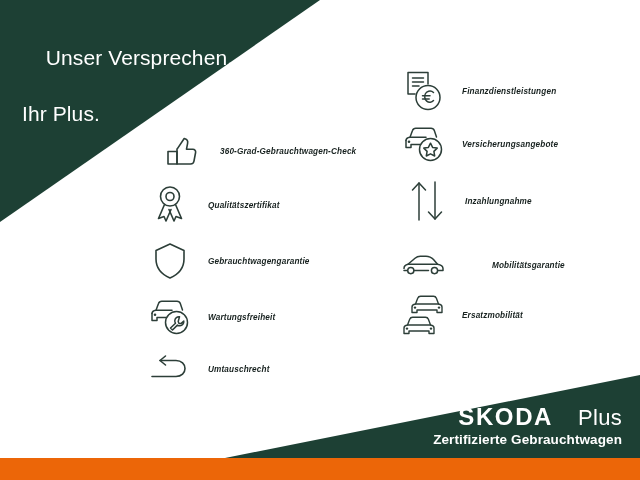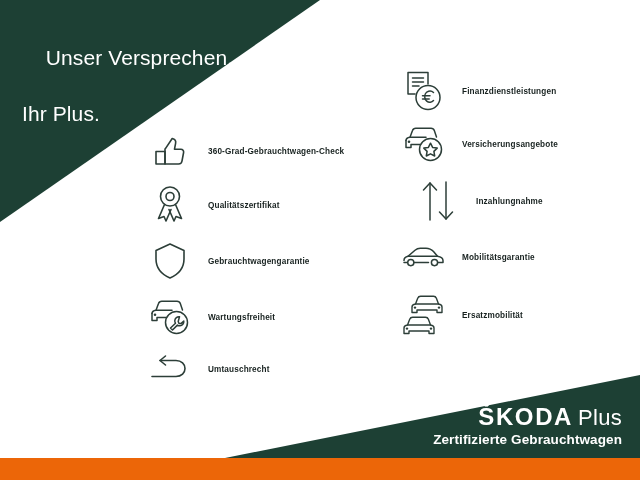--- a/index.html
+++ b/index.html
@@ -59,20 +59,21 @@
     display: block;
     overflow: visible;
   }
   .feature .lbl {
     font-size: 8.2px;
     font-weight: bold;
     color: #17211f;
     letter-spacing: 0.15px;
     white-space: nowrap;
     margin-left: 10px;
+    font-style: italic;
   }
   
   .logo {
     position: absolute;
     right: 18px;
     bottom: 34px;
     text-align: right;
     color: #ffffff;
   }
   .logo .brandline {
@@ -83,21 +84,21 @@
   }
   .logo .skoda {
     font-size: 24px;
     font-weight: bold;
     letter-spacing: 1.6px;
   }
   .logo .plus {
     font-size: 22px;
     font-weight: 400;
     letter-spacing: 0.3px;
-    margin-left: 5px;
+    margin-left: 25px;
   }
   .logo .tag {
     font-size: 13.5px;
     font-weight: 700;
     letter-spacing: 0.1px;
     margin-top: 4px;
     line-height: 1;
   }
 </style>
 </head>
@@ -112,21 +113,21 @@
     <rect x="0" y="458" width="640" height="22" fill="#ec6608"></rect>
   </svg>
 
   <div class="headline">
     <span>Unser Versprechen.</span>
     <span class="l2">Ihr Plus.</span>
   </div>
 
   <div class="col col-left">
 
-    <div class="feature" style="top:0px;left:0px;">
+    <div class="feature" style="top:0px;left:12px;">
       <span class="ico">
         <svg width="38" height="36" viewBox="0 0 38 36" fill="none" stroke="#2c3e38" stroke-width="1.6" stroke-linecap="round" stroke-linejoin="round">
           <path d="M14 16 L14 31 L27.5 31 C29.5 31 30.8 29.8 31 28 L32.6 19.5 C32.9 17.7 31.7 16.2 29.9 16.2 L23.5 16.2 L24.6 10.3 C25 8.2 23.8 6.2 21.9 5.7 L21.2 5.5 L14.6 15.4 Z"></path>
           <rect x="5" y="18.5" width="9" height="12.5"></rect>
         </svg>
       </span>
       <span class="lbl">360-Grad-Gebrauchtwagen-Check</span>
     </div>
 
     <div class="feature" style="top:54px;left:0px;">
@@ -198,33 +199,33 @@
           <path d="M8 12.2 L24 12.2"></path>
           <path d="M4 15.5 L4 22.5 L9 22.5 L9 19.5 L18 19.5"></path>
           <circle cx="7" cy="16.8" r="1.3" fill="#2c3e38" stroke="none"></circle>
           <circle cx="28.5" cy="24.5" r="11"></circle>
           <path d="M28.5 18.2 L30.6 22.4 L35.2 23.1 L31.9 26.4 L32.7 31 L28.5 28.8 L24.3 31 L25.1 26.4 L21.8 23.1 L26.4 22.4 Z"></path>
         </svg>
       </span>
       <span class="lbl">Versicherungsangebote</span>
     </div>
 
-    <div class="feature" style="top:110px;left:14px;">
+    <div class="feature" style="top:110px;left:3px;">
       <span class="ico">
         <svg width="36" height="42" viewBox="0 0 36 42" fill="none" stroke="#2c3e38" stroke-width="1.5" stroke-linecap="round" stroke-linejoin="round">
           <path d="M10 40 L10 3"></path>
           <path d="M3.5 10 L10 3 L16.5 10"></path>
           <path d="M26 2 L26 39"></path>
           <path d="M19.5 32 L26 39 L32.5 32"></path>
         </svg>
       </span>
       <span class="lbl">Inzahlungnahme</span>
     </div>
 
-    <div class="feature" style="top:166px;left:0px;">
+    <div class="feature" style="top:174px;left:0px;gap:30px;">
       <span class="ico">
         <svg width="44" height="22" viewBox="0 0 44 22" fill="none" stroke="#2c3e38" stroke-width="1.5" stroke-linecap="round" stroke-linejoin="round">
           <path d="M2 14.5 C2 12 3.5 10.8 6 10.3 L13 4.2 C14.6 2.8 16.2 2.2 18.3 2.2 L24 2.2 C27 2.2 29.5 3.4 31.5 5.6 L35.5 10.3 C38.8 10.8 41 12 41 14.5 L41 16.5 L36 16.5 M12.5 16.5 L26.5 16.5 M2 16.5 L5 16.5"></path>
           <path d="M6 10.3 L35.5 10.3"></path>
           <circle cx="8.8" cy="16.6" r="3.1"></circle>
           <circle cx="32.5" cy="16.6" r="3.1"></circle>
         </svg>
       </span>
       <span class="lbl">Mobilitätsgarantie</span>
     </div>

